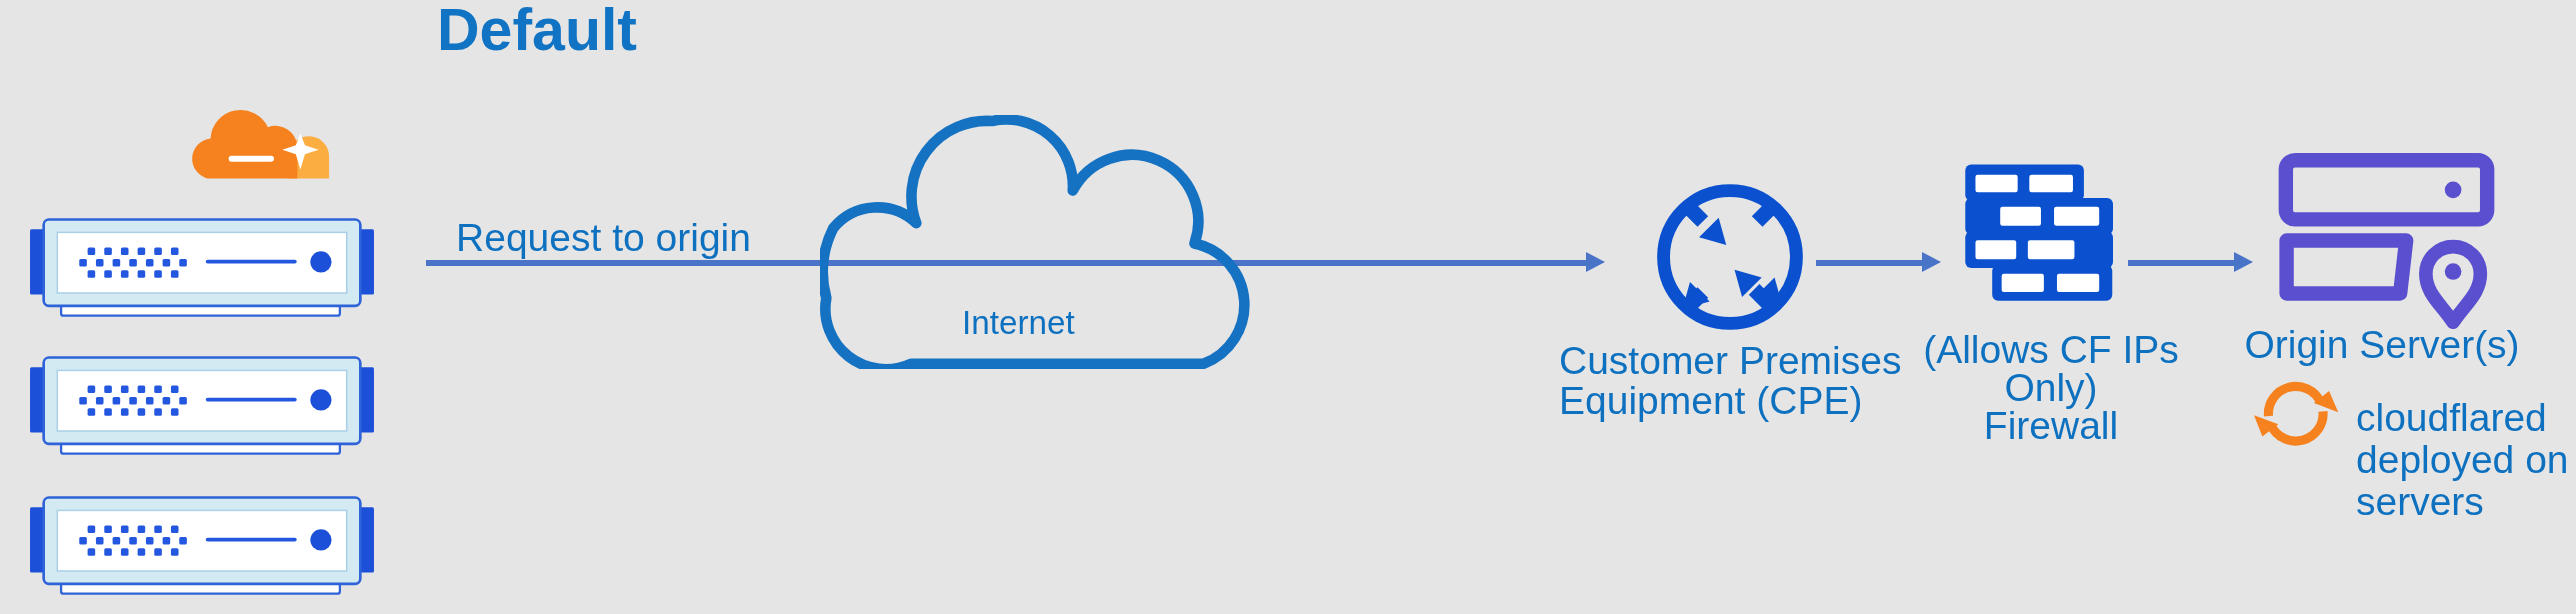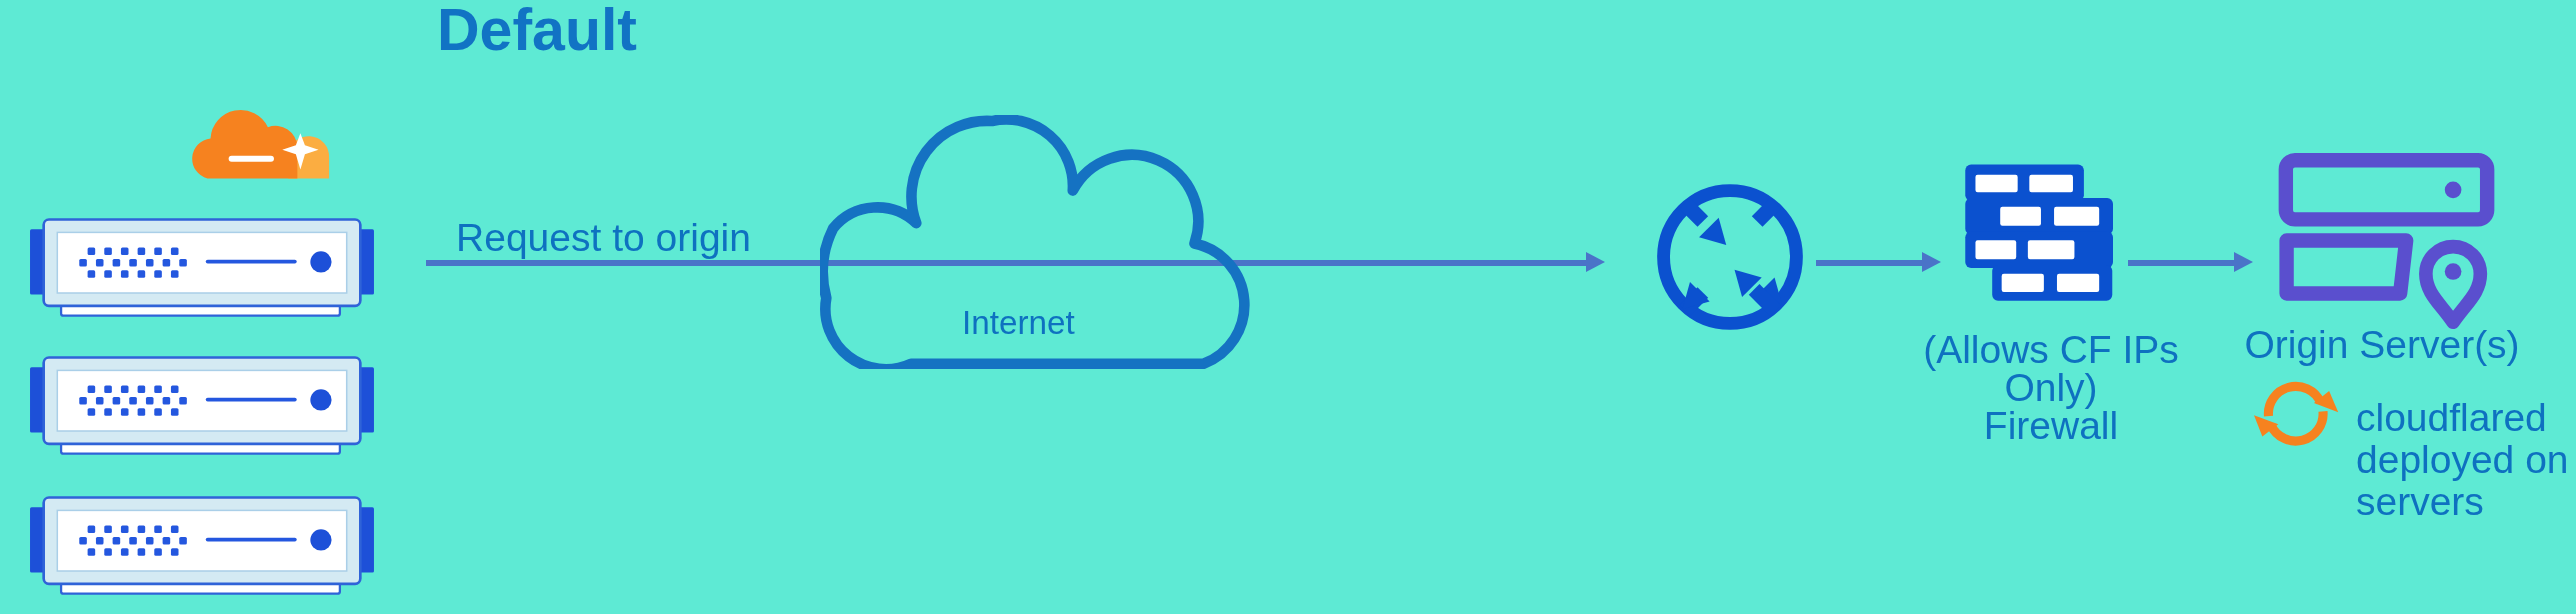--- a/index.html
+++ b/index.html
@@ -1,17 +1,17 @@
 <!DOCTYPE html>
 <html style="font-size:12px"><head>
 <meta charset="utf-8">
 <style>
   html,body{margin:0;padding:0;background:#fff;}
   .canvas{
-    position:relative;width:2576px;height:614px;background:#5eead4;overflow:hidden;
+    position:relative;width:2576px;height:614px;background:#e5e5e5;overflow:hidden;
     font-family:"Liberation Sans", sans-serif;
   }
   .abs{position:absolute;}
   .page-title{
     left:437px;top:-4.5px;font-size:59px;font-weight:600;color:#1173c4;letter-spacing:0px;
   }
   .label{color:#0e71c0;font-size:39px;line-height:39px;font-weight:400;}
   .center{text-align:center;}
   .wordmark{
     left:47px;top:183px;width:303px;color:#1f1f1f;font-size:37px;font-weight:800;
@@ -110,20 +110,24 @@
       <polygon points="97,86 61,76 87,50" stroke="none"></polygon>
       <line x1="162" y1="31" x2="138" y2="55"></line>
       <polygon points="165,33 129,43 155,69" stroke="none" transform="rotate(90 102 102) translate(0 0)"></polygon>
       <line x1="42" y1="173" x2="66" y2="149"></line>
       <polygon points="39,171 75,161 49,135" stroke="none"></polygon>
       <line x1="162" y1="173" x2="134" y2="145"></line>
       <polygon points="108,119 144,129 118,155" stroke="none"></polygon>
     </g>
   </svg>
 
+  <div class="abs label cpe-label">
+    <span style="display:block">Customer Premises</span>
+    <span style="display:block">Equipment (CPE)</span>
+  </div>
 
   <div class="abs shaft" style="left:1816px;top:260px;width:107px;"></div>
   <div class="abs head" style="left:1922px;top:252px;"></div>
 
   <svg class="abs" style="left:1958px;top:157px;" width="155" height="144" viewBox="0 0 213 197">
     <g fill="#0b51cf">
       <rect x="10" y="10" width="163" height="50" rx="8"></rect>
       <rect x="10" y="56" width="203" height="50" rx="8"></rect>
       <rect x="10" y="102" width="203" height="50" rx="8"></rect>
       <rect x="47" y="148" width="165" height="49" rx="8"></rect>

